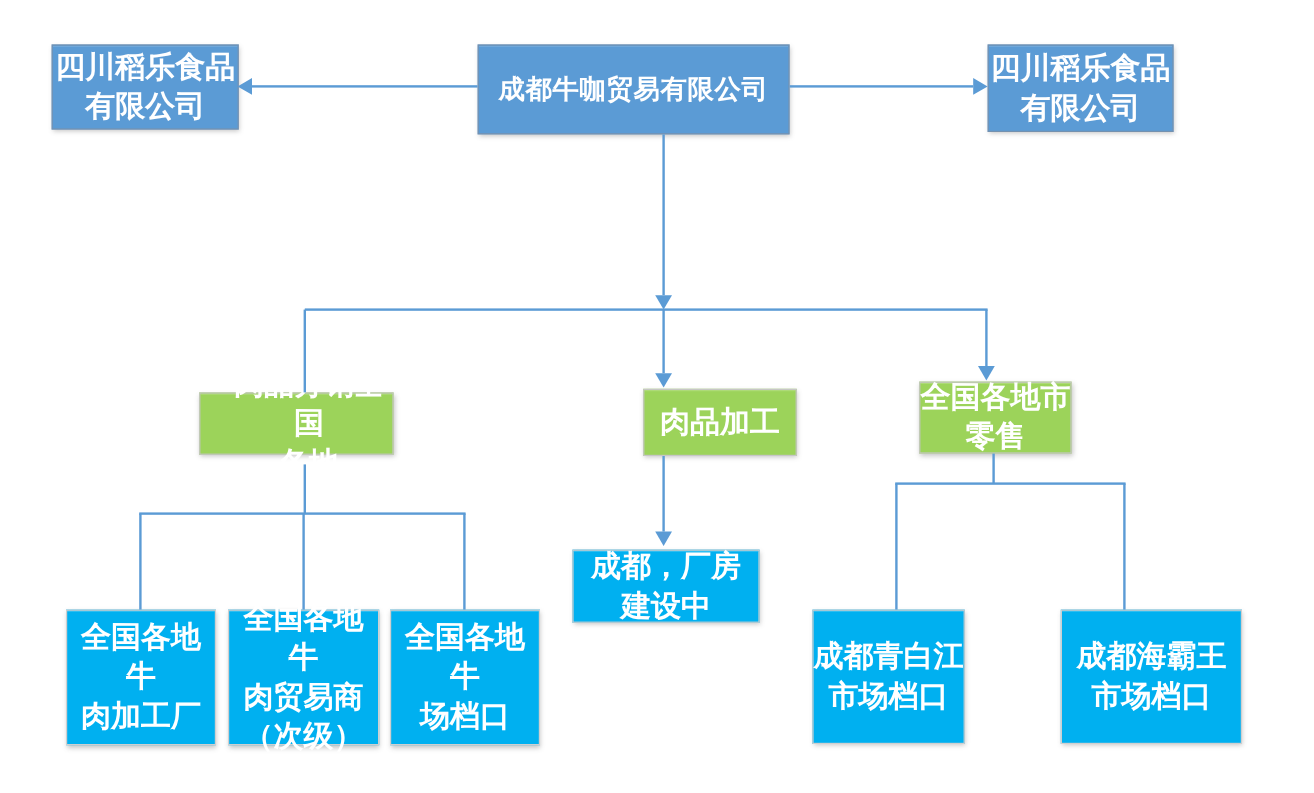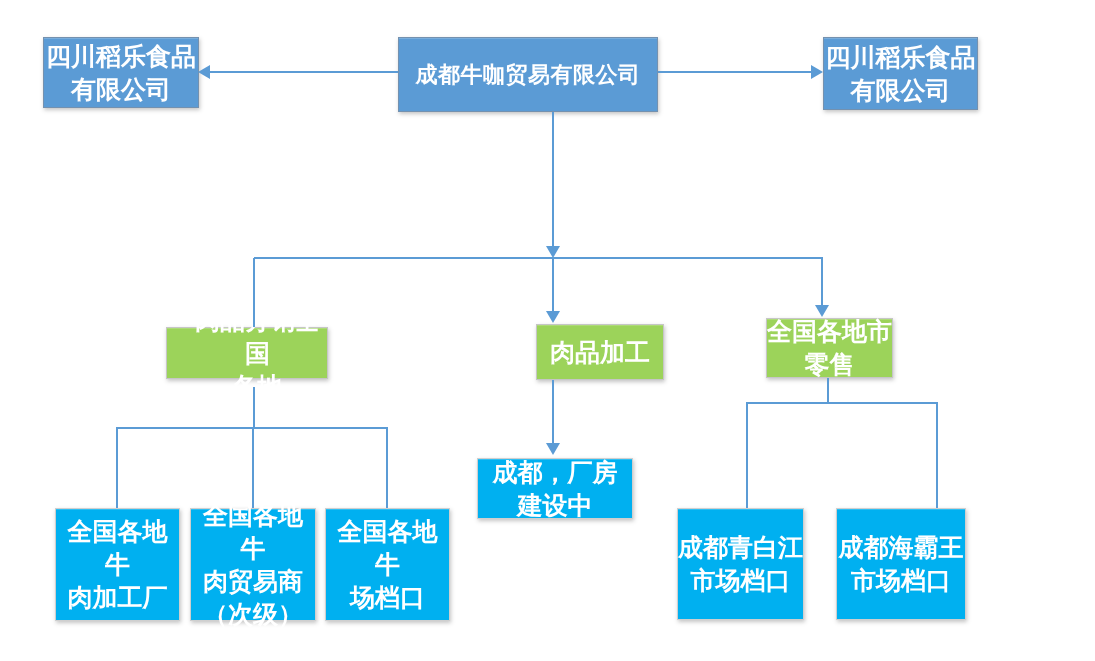--- a/index.html
+++ b/index.html
@@ -49,21 +49,21 @@
 建设中</div>
   <div class="node cyan" style="left:55px;top:508px;width:125px;height:113px;">全国各地牛
 肉加工厂</div>
   <div class="node cyan" style="left:190px;top:508px;width:126px;height:113px;">全国各地牛
 肉贸易商
 （次级）</div>
   <div class="node cyan" style="left:325px;top:508px;width:125px;height:113px;">全国各地牛
 场档口</div>
   <div class="node cyan" style="left:677px;top:508px;width:127px;height:112px;">成都青白江
 市场档口</div>
-  <div class="node cyan" style="left:836px;top:508px;width:130px;height:112px;">成都海霸王
+  <div class="node cyan" style="left:884px;top:508px;width:151px;height:112px;">成都海霸王
 市场档口</div>
 
   <div class="line h" style="left:210px;top:71px;width:188px;"></div>
   <div class="arr left" style="left:198px;top:65px;"></div>
   <div class="line h" style="left:658px;top:71px;width:153px;"></div>
   <div class="arr right" style="left:811px;top:65px;"></div>
 
   <div class="line v" style="left:552px;top:112px;height:134px;"></div>
   <div class="arr down" style="left:546px;top:246px;"></div>
   <div class="line h" style="left:254px;top:257px;width:569px;"></div>

